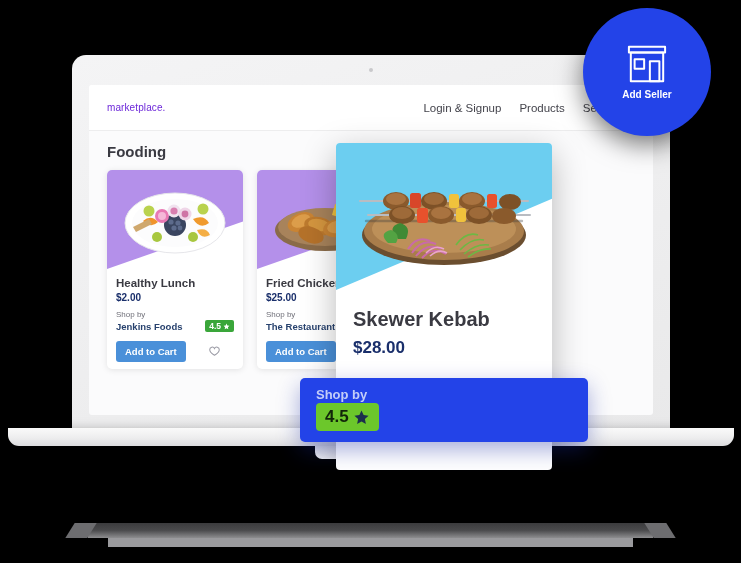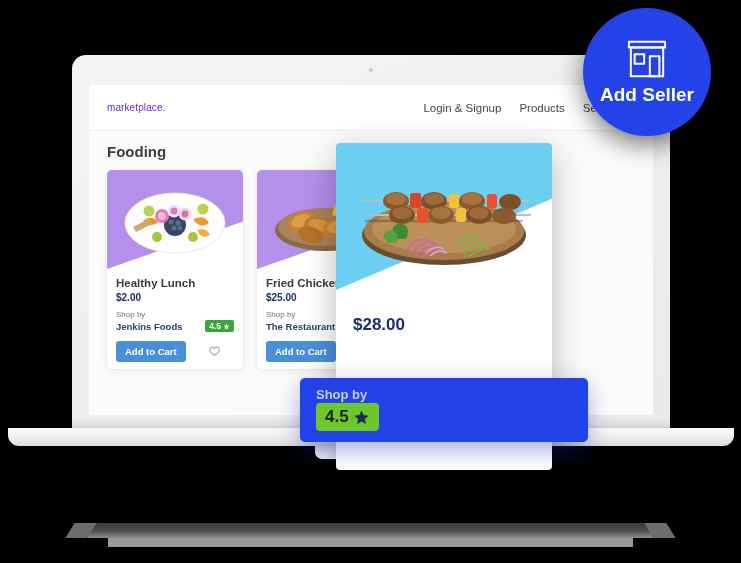--- a/index.html
+++ b/index.html
@@ -150,21 +150,21 @@
   
   #add-seller-badge {
     position:absolute; left:583px; top:8px;
     width:128px; height:128px; border-radius:50%;
     background:#2343e8;
     box-shadow:0 8px 26px rgba(0,0,0,.55);
     display:flex; flex-direction:column;
     align-items:center; justify-content:center; gap:5px;
     cursor:pointer; z-index:40;
   }
-  #add-seller-label { font-size:19px; font-weight:700; color:#fff; }
+  #add-seller-label { font-size:10px; font-weight:700; color:#fff; }
 </style>
 </head>
 <body>
 
 <div id="laptop-mockup">
 
   <div id="laptop-lid">
     <div id="webcam-dot"></div>
 
     <div id="laptop-screen">
@@ -390,20 +390,21 @@
       </g>
       <g stroke="#6db844" stroke-width="1.6" fill="none">
         <path d="M112 88 q10-14 22-10"></path>
           <path d="M116 93 q12-13 24-10"></path>
         <path d="M120 97 q13-11 25-9"></path>
           <path d="M124 100 q12-9 23-8"></path>
       </g>
     </svg>
   </div>
   <div id="featured-body">
+    <div id="featured-name">Skewer Kebab</div>
     <div id="featured-price">$28.00</div>
   </div>
 </div>
 
 <div id="shopby-callout">
   <div id="shopby-label">Shop by</div>
   <div id="shopby-row">
     <span id="shopby-rating">
       <span>4.5</span>
       <svg width="17" height="17" viewBox="0 0 24 24" fill="#1b2f4d">

